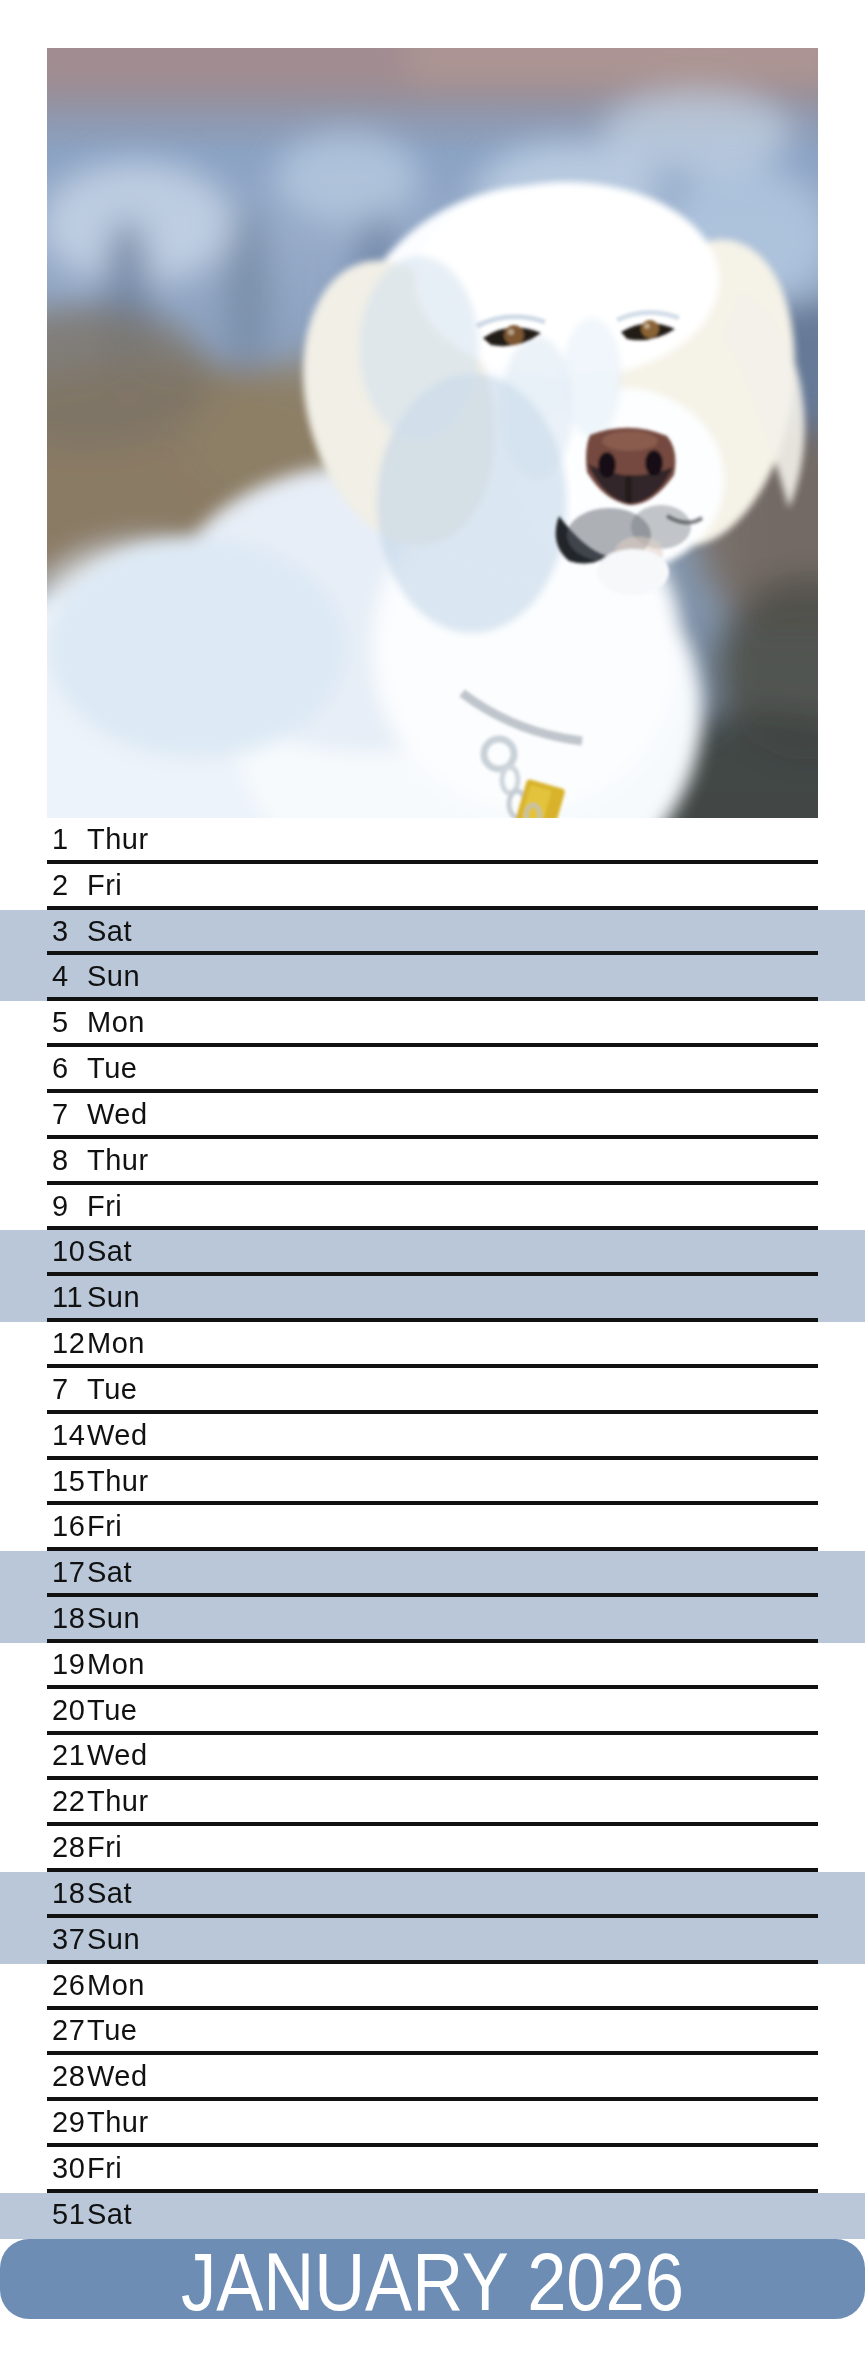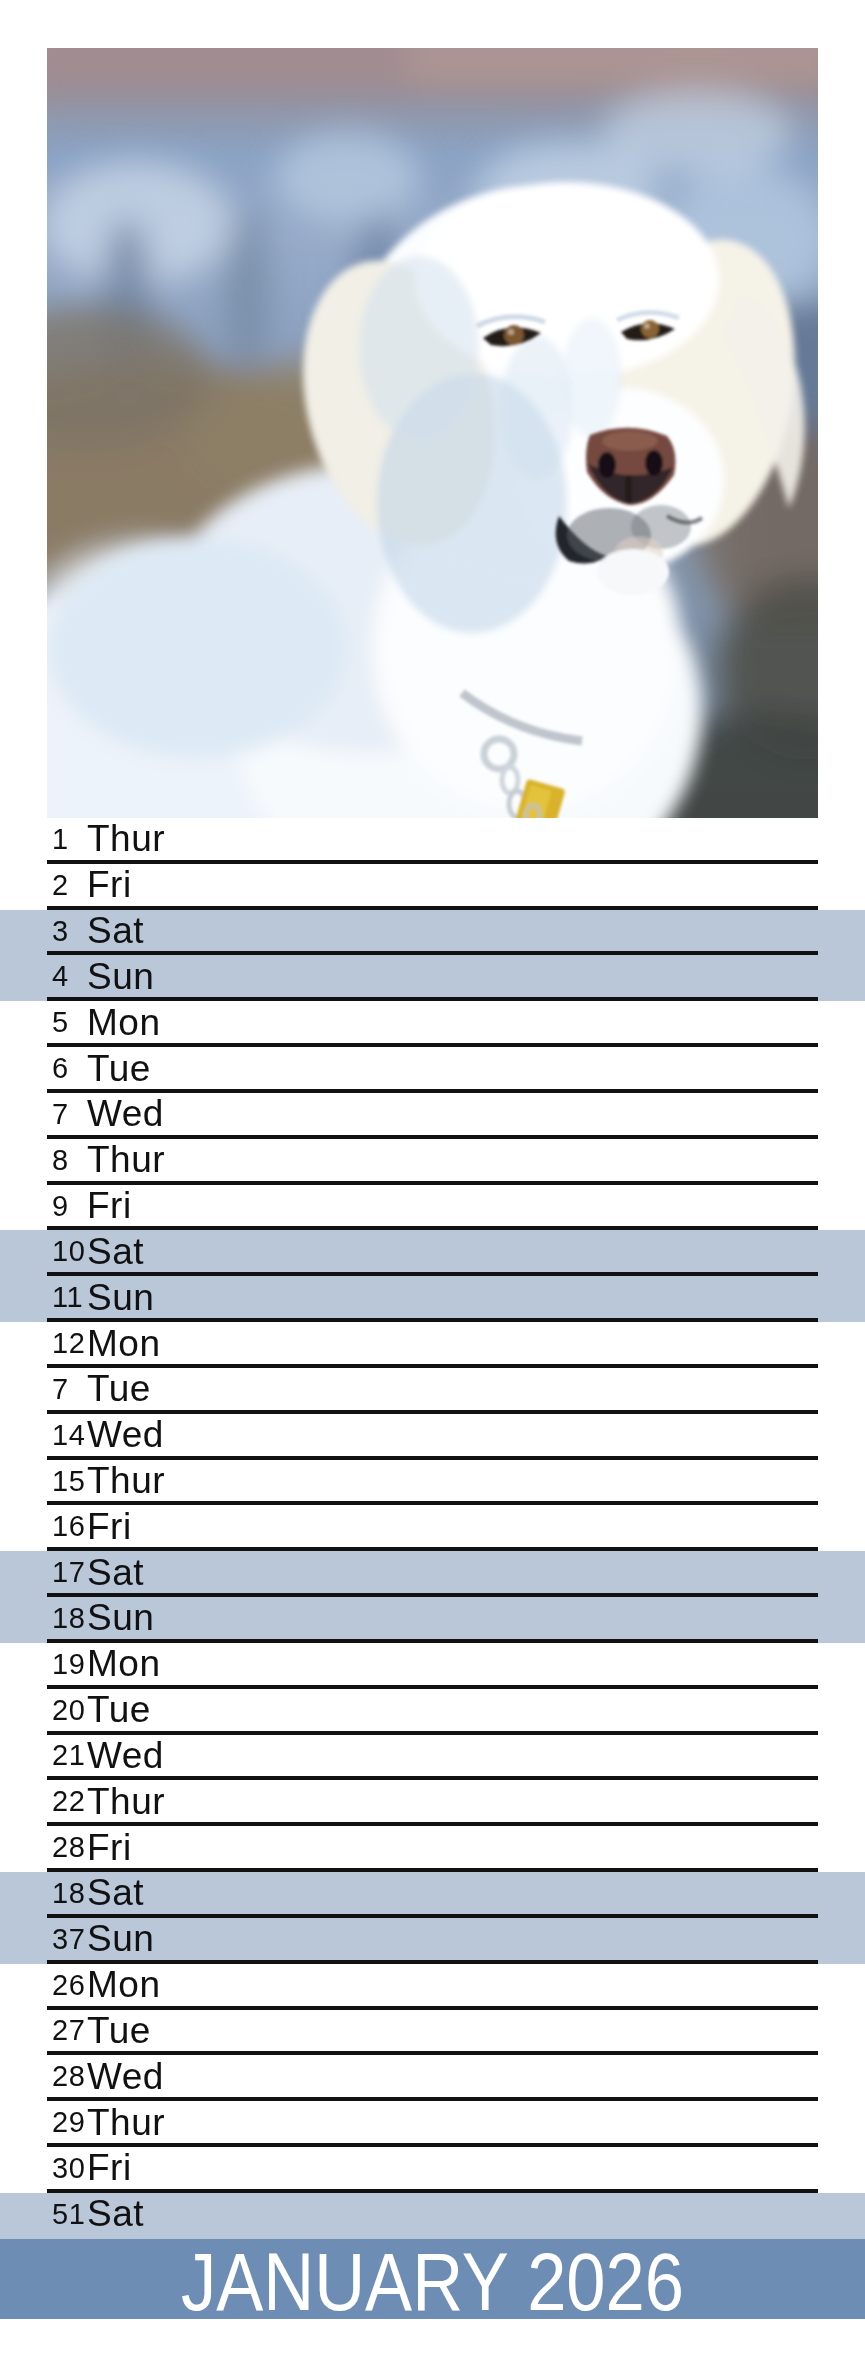--- a/index.html
+++ b/index.html
@@ -27,27 +27,27 @@
   .day-row.weekend{background:var(--weekend,#b9c7d9);}
   .day-row:not(.no-line)::after{
     content:"";position:absolute;left:47px;right:47px;bottom:0;height:4px;
     background:var(--line,#111111);
   }
   .day-num{
     display:inline-block;width:31px;flex:0 0 31px;
     font-size:29px;letter-spacing:.5px;color:var(--text,#111111);
   }
   .day-label{
-    margin-left:4px;font-size:37px;letter-spacing:.5px;color:var(--text,#111111);
+    margin-left:4px;font-size:29px;letter-spacing:.5px;color:var(--text,#111111);
   }
   
   .banner{
     position:absolute;left:0;top:2239px;width:865px;height:80px;
     background:var(--banner-bg,#6e8db4);
-    display:flex;align-items:center;justify-content:center;
+    display:flex;align-items:center;justify-content:center;border-radius:29px;
   }
   .banner-title{
     color:var(--banner-text,#ffffff);
     font-size:82px;font-weight:400;letter-spacing:0px;line-height:1;
     transform:scaleX(.86);transform-origin:center;
     padding-top:6px;white-space:nowrap;
   }
 </style>
 </head>
 <body>

